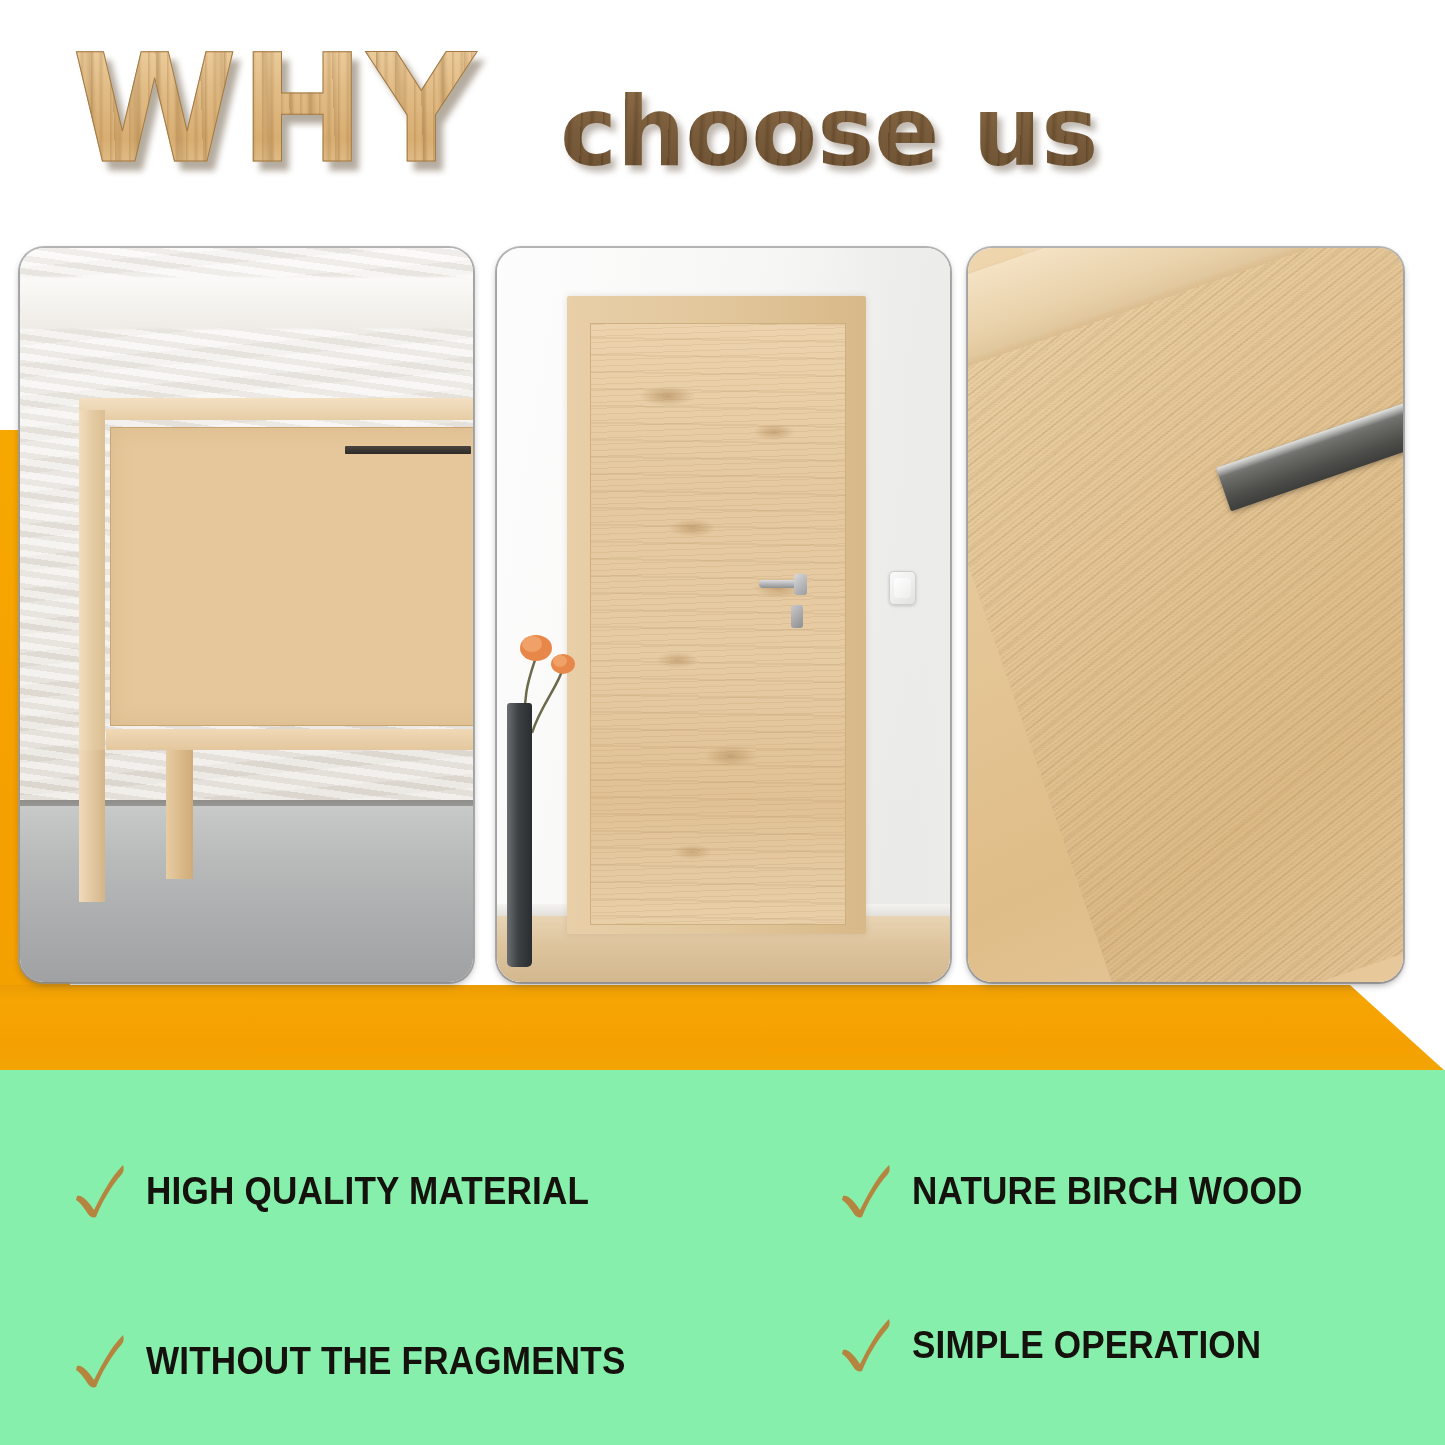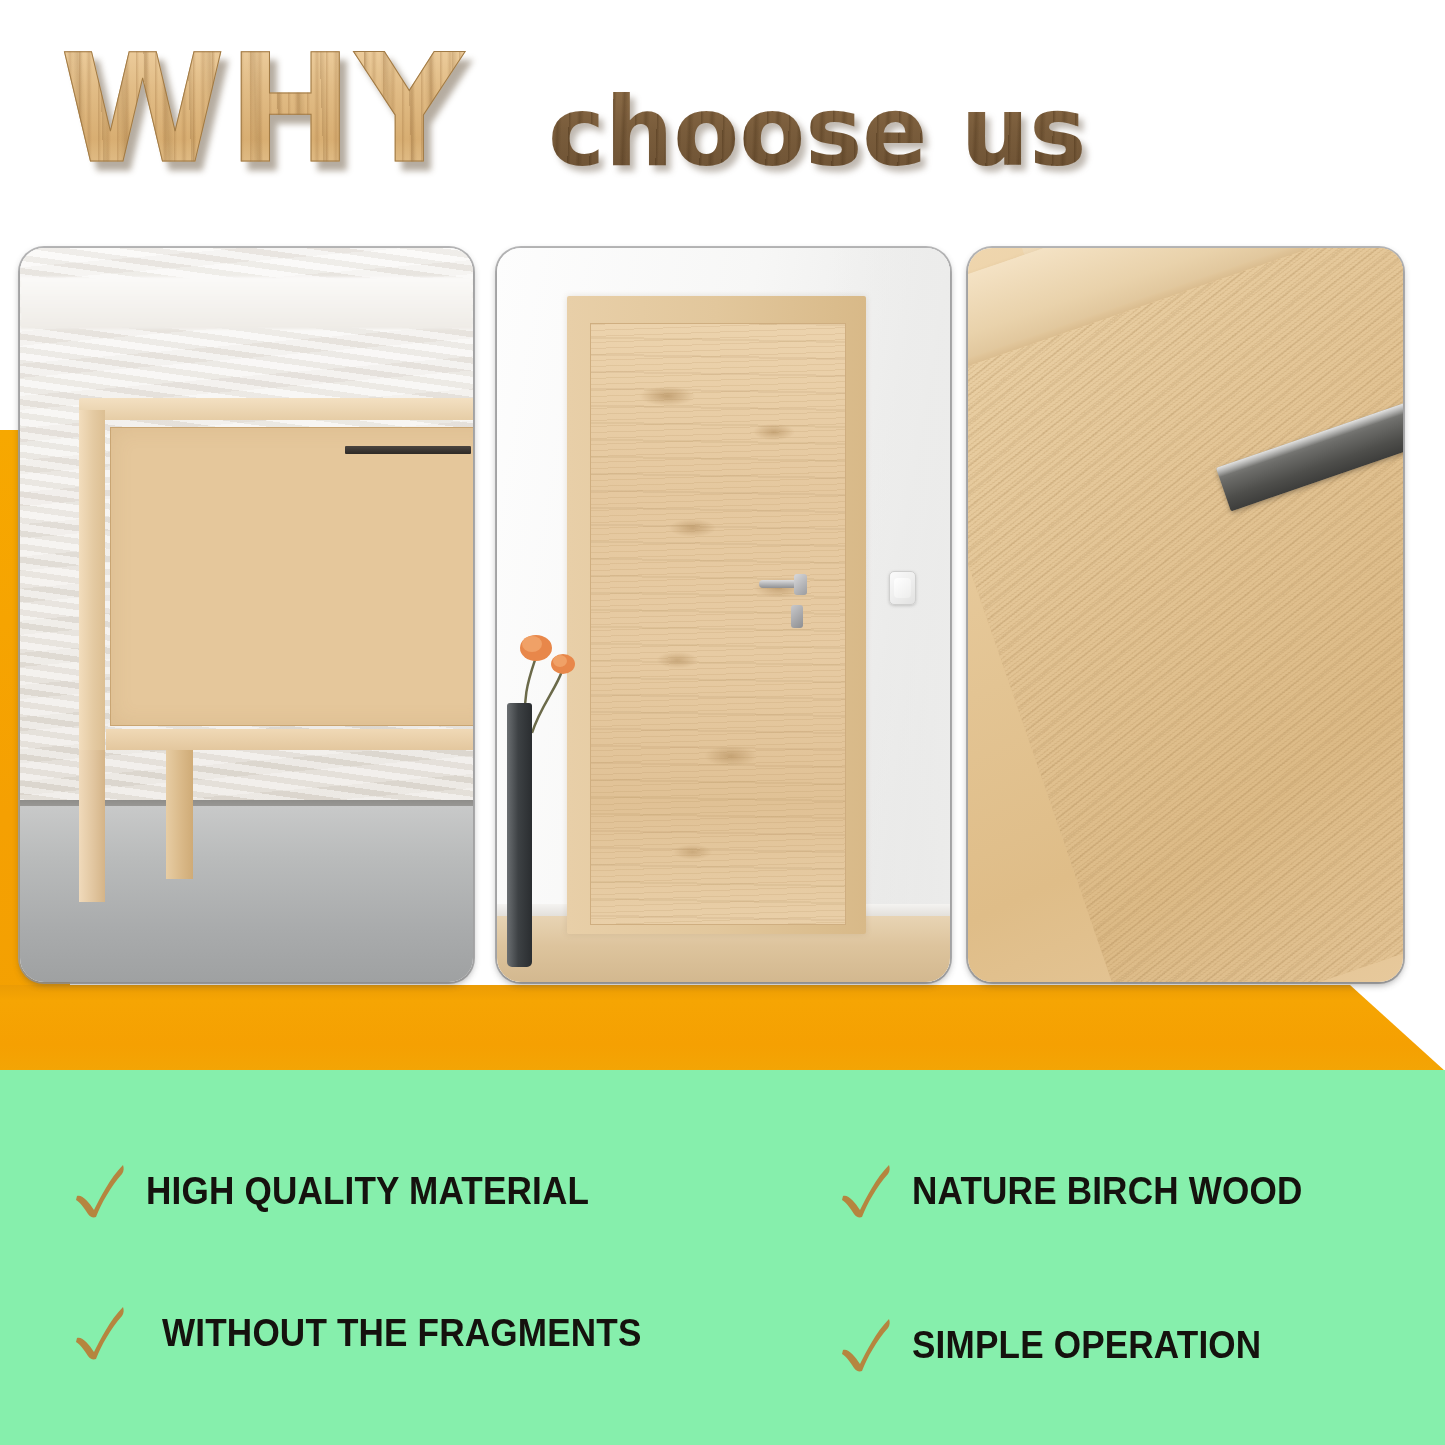--- a/index.html
+++ b/index.html
@@ -5,21 +5,21 @@
   html,body{margin:0;padding:0;}
   body{
     width:1445px;height:1445px;overflow:hidden;
     background:#ffffff;
     font-family:"Liberation Sans", sans-serif;
     position:relative;
   }
   #stage{position:absolute;inset:0;width:1445px;height:1445px;overflow:hidden;background:#fff;}
 
   
-  .header{position:absolute;left:0;top:0;width:1251px;height:228px;}
+  .header{position:absolute;left:12px;top:0;width:1251px;height:228px;}
   .hdr-why{
     position:absolute;left:60px;top:34px;
     font-size:150px;font-weight:bold;letter-spacing:2px;line-height:1;
     font-family:"DejaVu Sans", sans-serif;
     -webkit-text-stroke:1px #a07a45;
     background-image:
       repeating-linear-gradient(90deg,
         rgba(150,105,55,.30) 0px, rgba(150,105,55,0) 3px,
         rgba(150,105,55,0) 7px, rgba(150,105,55,.22) 10px,
         rgba(150,105,55,0) 13px, rgba(150,105,55,0) 19px),
@@ -293,21 +293,21 @@
 
     <div class="feature" style="left:838px;top:90px;">
       <span class="fcheck">
         <svg width="60" height="62" viewBox="0 0 60 62" aria-hidden="true">
           <path d="M5 36 C10 34, 17 42, 22 50 C28 38, 38 18, 51 5 C52 8, 52 11, 50 14 C39 26, 29 44, 24 57 C21 58, 18 57, 16 54 C12 48, 8 42, 4 40 Z" fill="#B5853F"></path>
         </svg>
       </span>
       <span class="flabel">NATURE BIRCH WOOD</span>
     </div>
 
-    <div class="feature" style="left:72px;top:232px;gap:16px;">
+    <div class="feature" style="left:72px;top:260px;">
       <span class="fcheck">
         <svg width="60" height="62" viewBox="0 0 60 62" aria-hidden="true">
           <path d="M5 36 C10 34, 17 42, 22 50 C28 38, 38 18, 51 5 C52 8, 52 11, 50 14 C39 26, 29 44, 24 57 C21 58, 18 57, 16 54 C12 48, 8 42, 4 40 Z" fill="#B5853F"></path>
         </svg>
       </span>
       <span class="flabel">WITHOUT THE FRAGMENTS</span>
     </div>
 
     <div class="feature" style="left:838px;top:244px;text-align:right;">
       <span class="fcheck">

